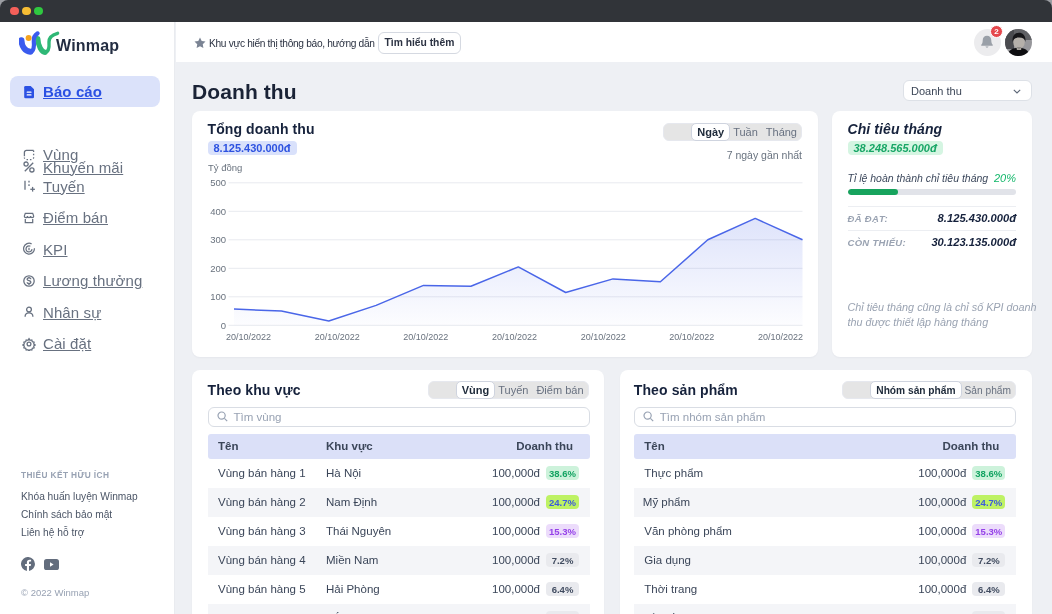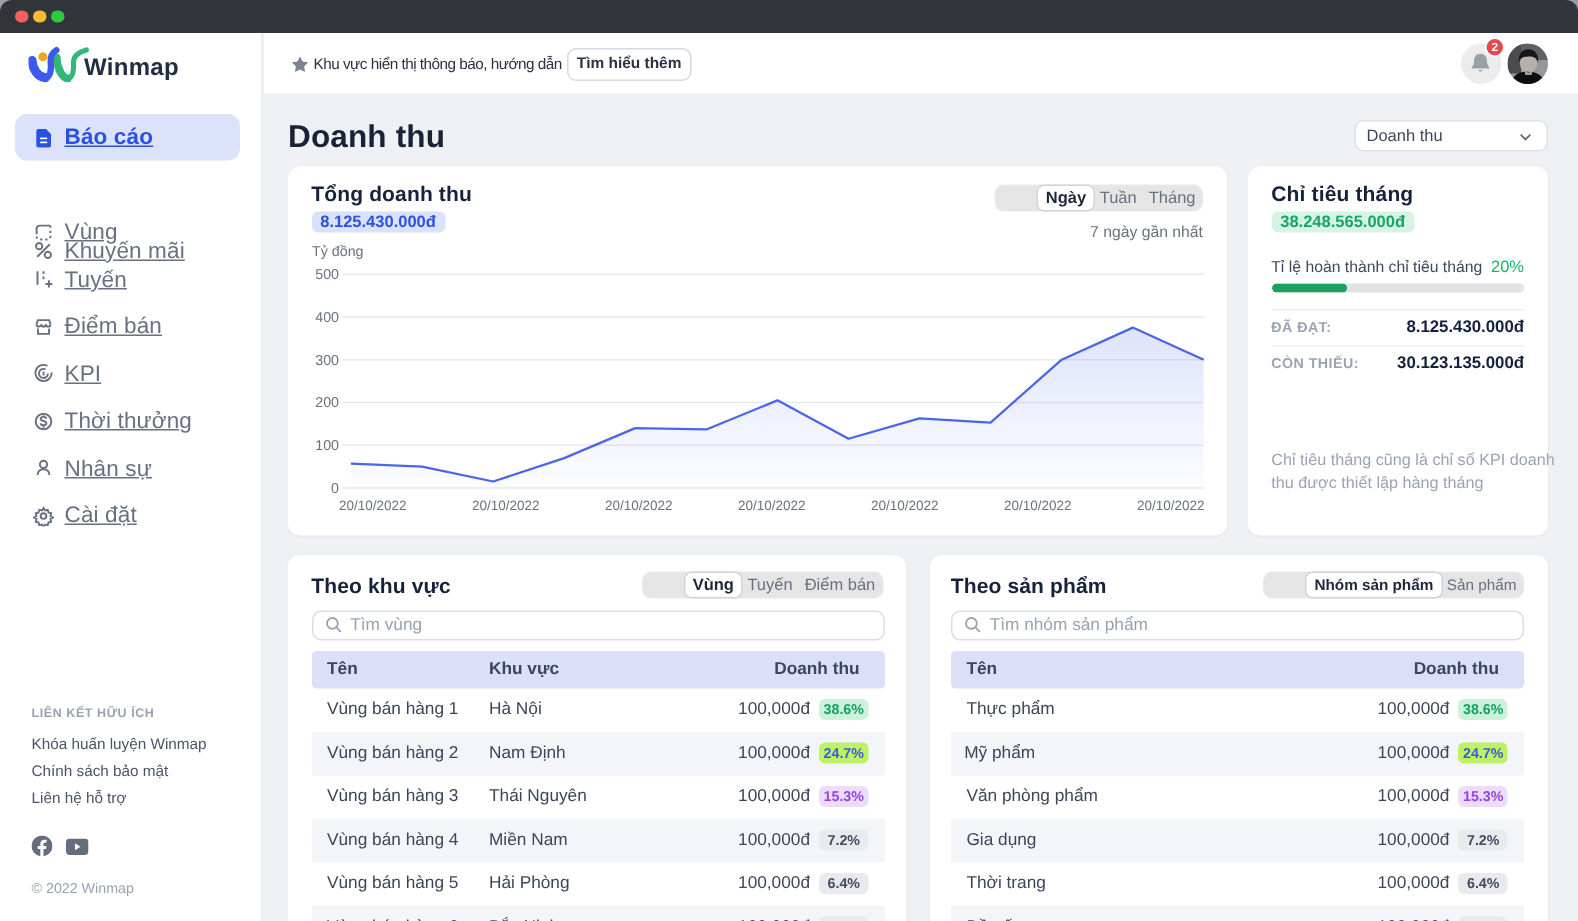--- a/index.html
+++ b/index.html
@@ -107,38 +107,38 @@
       </svg>
     <span>KPI</span>
   </div>
   <div class="nav" style="top:243px;">
     <svg width="14" height="14" viewBox="0 0 14 14" fill="none" stroke="#687180" stroke-width="1.3">
         <circle cx="7" cy="7" r="5.2"></circle>
         <path d="M8.9 5.2 c0-.8-.85-1.3-1.9-1.3 s-1.9.5-1.9 1.3 c0 .8.8 1.2 1.9 1.5 c1.1.3 1.9.7 1.9 1.5 c0 .8-.85 1.3-1.9 1.3 s-1.9-.5-1.9-1.3"></path>
         <line x1="7" y1="2.9" x2="7" y2="4"></line>
         <line x1="7" y1="10" x2="7" y2="11.1"></line>
       </svg>
-    <span>Thời thưởng</span>
+    <span>Lương thưởng</span>
   </div>
   <div class="nav" style="top:274.5px;">
     <svg width="14" height="14" viewBox="0 0 14 14" fill="none" stroke="#687180" stroke-width="1.3">
         <circle cx="7" cy="4.6" r="2.4"></circle>
         <path d="M3.1 11.7 c0-2.4 1.7-3.9 3.9-3.9 s3.9 1.5 3.9 3.9"></path>
       </svg>
     <span>Nhân sự</span>
   </div>
   <div class="nav" style="top:306px;">
     <svg width="14" height="14" viewBox="0 0 14 14" fill="none" stroke="#687180" stroke-width="1.3">
         <circle cx="7" cy="7" r="1.9"></circle>
         <path d="M7 1.7 l1 1.6 1.8-.4 .5 1.8 1.8.5 -.4 1.8 1.6 1 -1.6 1 .4 1.8 -1.8.5 -.5 1.8 -1.8-.4 -1 1.6 -1-1.6 -1.8.4 -.5-1.8 -1.8-.5 .4-1.8 -1.6-1 1.6-1 -.4-1.8 1.8-.5 .5-1.8 1.8.4 Z"></path>
       </svg>
     <span>Cài đặt</span>
   </div>
 
-  <div class="abs" style="left:21px;top:448px;font-size:8.3px;font-weight:700;color:#98a2b3;letter-spacing:.4px;">LIÊN KẾT HỮU ÍCH</div>
+  <div class="abs" style="left:21px;top:448px;font-size:8.3px;font-weight:700;color:#98a2b3;letter-spacing:.4px;">THIẾU KẾT HỮU ÍCH</div>
   <div class="flink" style="top:469px;">Khóa huấn luyện Winmap</div>
   <div class="flink" style="top:487px;">Chính sách bảo mật</div>
   <div class="flink" style="top:505px;">Liên hệ hỗ trợ</div>
   <svg class="abs" style="left:21px;top:535px;" width="14" height="14" viewBox="0 0 14 14">
       <path d="M14 7 a7 7 0 1 0 -8.1 6.9 v-4.9 H4.1 V7 h1.8 V5.5 c0-1.8 1-2.7 2.6-2.7 .8 0 1.6.1 1.6.1 v1.7 h-.9 c-.9 0-1.2.5-1.2 1.1 V7 h2 l-.3 2 h-1.7 v4.9 A7 7 0 0 0 14 7" fill="#636d7d"></path>
     </svg>
   <svg class="abs" style="left:44px;top:537px;" width="15" height="11" viewBox="0 0 15 11">
       <rect width="15" height="11" rx="2.6" fill="#636d7d"></rect>
       <path d="M6 3.2 l3.6 2.3 L6 7.8 Z" fill="#fff"></path>
     </svg>
@@ -226,21 +226,21 @@
       <text x="145.2" y="229">20/10/2022</text>
       <text x="233.8" y="229">20/10/2022</text>
       <text x="322.5" y="229">20/10/2022</text>
       <text x="411.2" y="229">20/10/2022</text>
       <text x="499.8" y="229">20/10/2022</text>
       <text x="588.5" y="229">20/10/2022</text>
     </g>
   </svg>
 </div>
 
-<div class="card" style="left:831.5px;top:111px;width:200.5px;height:246px;">
+<div class="card" style="left:831.5px;top:111px;width:200.5px;height:246px;font-style:italic;">
   <div class="cardtitle abs" style="left:16px;top:9.5px;">Chỉ tiêu tháng</div>
   <div class="badge abs" style="left:16px;top:30px;background:#d5f5e2;color:#18a666;font-size:11px;padding:2px 6px;">38.248.565.000đ</div>
   <div class="abs" style="left:16px;top:61px;width:168.5px;display:flex;justify-content:space-between;align-items:center;">
     <span style="font-size:10.5px;color:#3c485c;">Tỉ lệ hoàn thành chỉ tiêu tháng</span>
     <span style="font-size:11px;color:#12b76a;font-weight:500;">20%</span>
   </div>
   <div class="abs" style="left:16px;top:77.5px;width:168.5px;height:6.5px;border-radius:4px;background:#e1e3e9;overflow:hidden;">
     <div style="width:30%;height:100%;background:#17a35d;border-radius:4px;"></div>
   </div>
   <div class="abs" style="left:16px;top:94.5px;width:168.5px;height:24px;border-top:1px solid #eceef2;display:flex;justify-content:space-between;align-items:center;">

